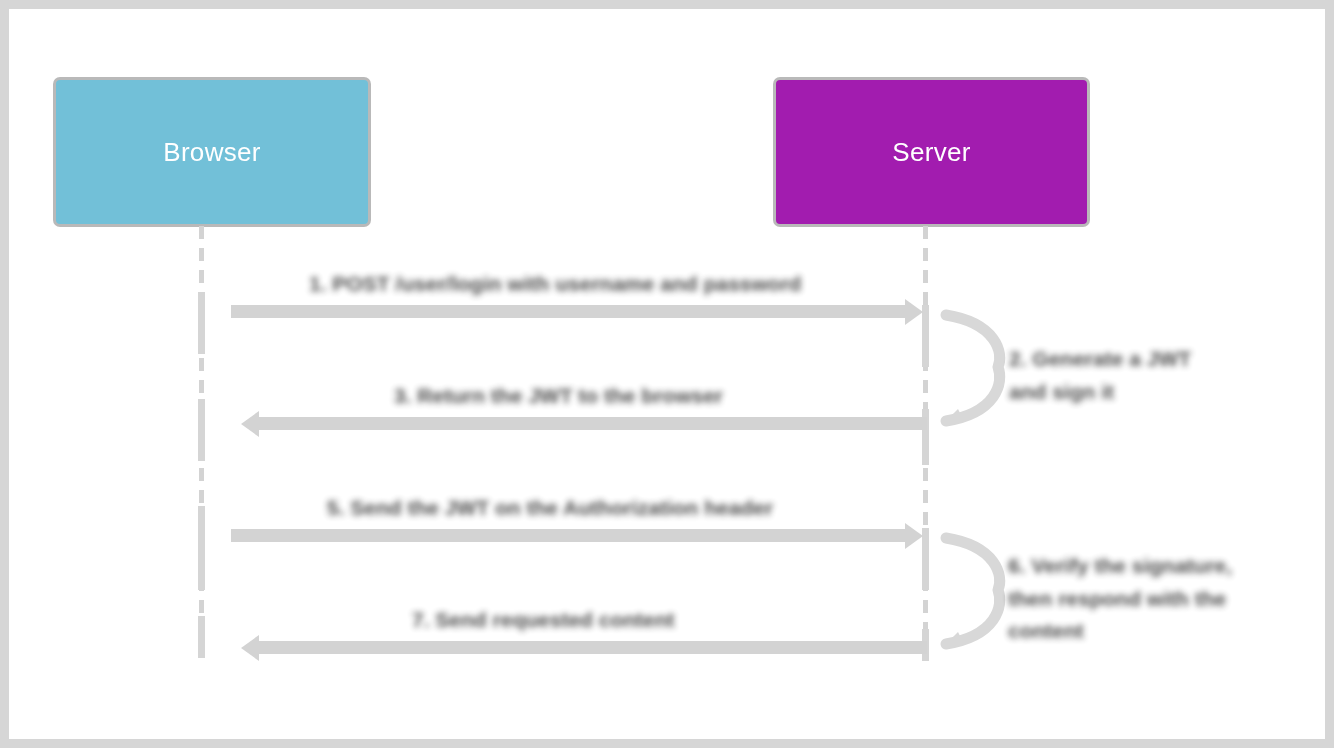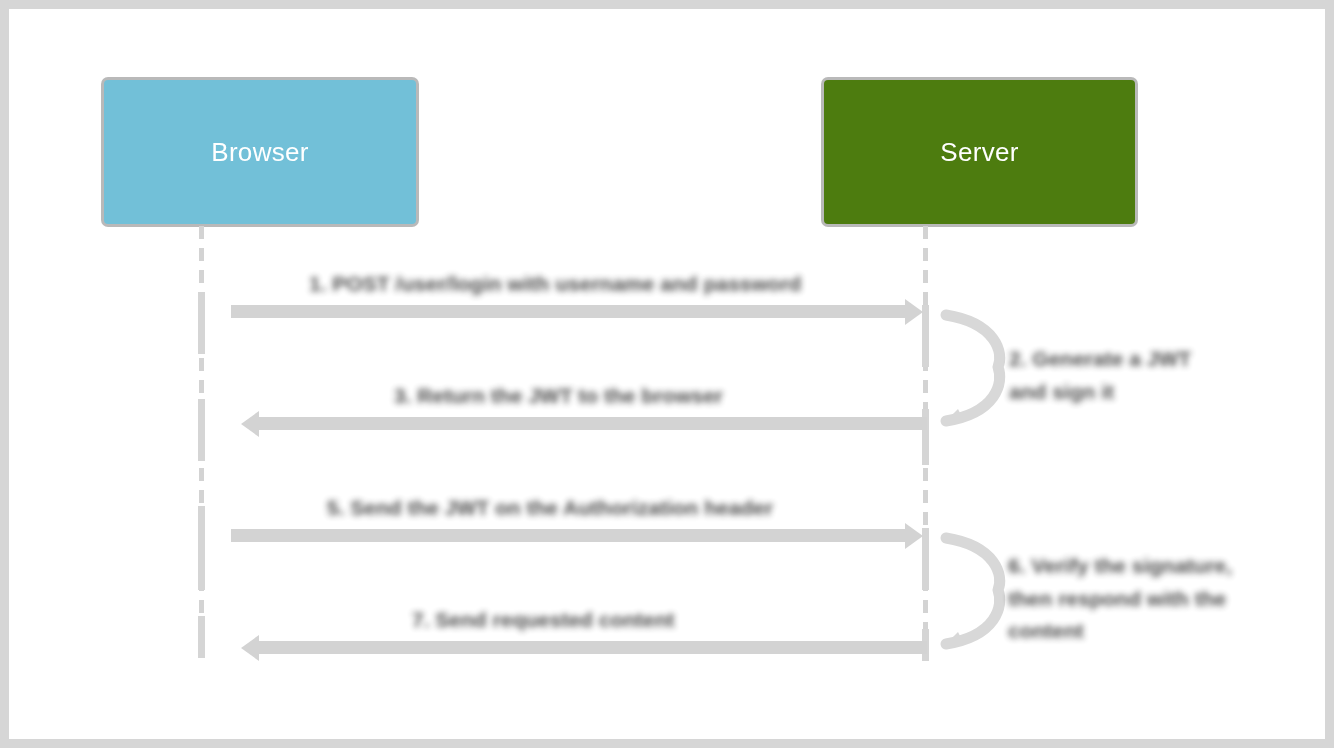--- a/index.html
+++ b/index.html
@@ -39,35 +39,34 @@
     box-sizing: border-box;
     border-radius: 4px;
     display: flex;
     align-items: center;
     justify-content: center;
     color: #ffffff;
     font-size: 26px;
     font-weight: 400;
     letter-spacing: 0.3px;
     box-shadow: 0 0 0 3px #b9b9b9;
-    margin-left: 48px;
   }
   .actor-browser {
     left: 47px;
     top: 71px;
     width: 312px;
     height: 144px;
     background: #72c0d8;
   }
   .actor-server {
     left: 767px;
     top: 71px;
     width: 311px;
     height: 144px;
-    background: #4d7c0f;
+    background: #a21caf;
   }
   .actor-label { pointer-events: none; }
 
   
   .lifeline {
     position: absolute;
     width: 5px;
     top: 217px;
     height: 432px;
     background-image: linear-gradient(

